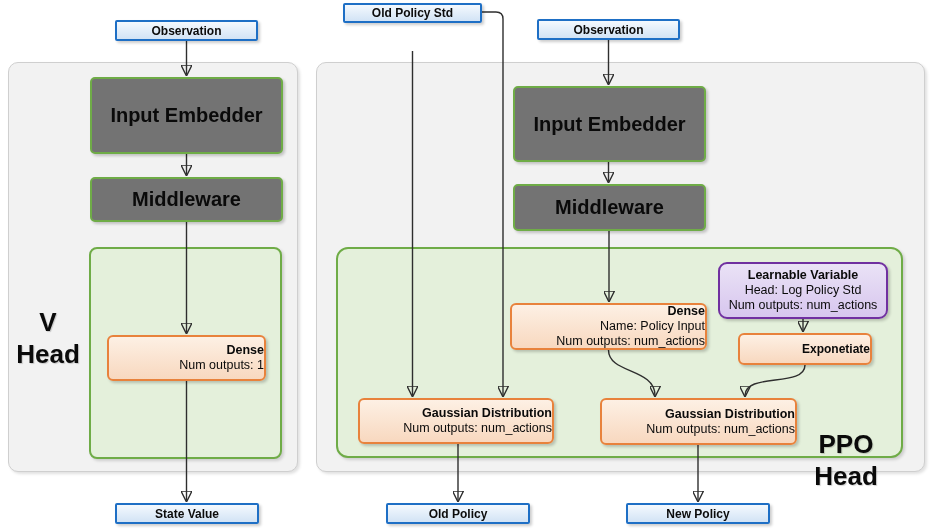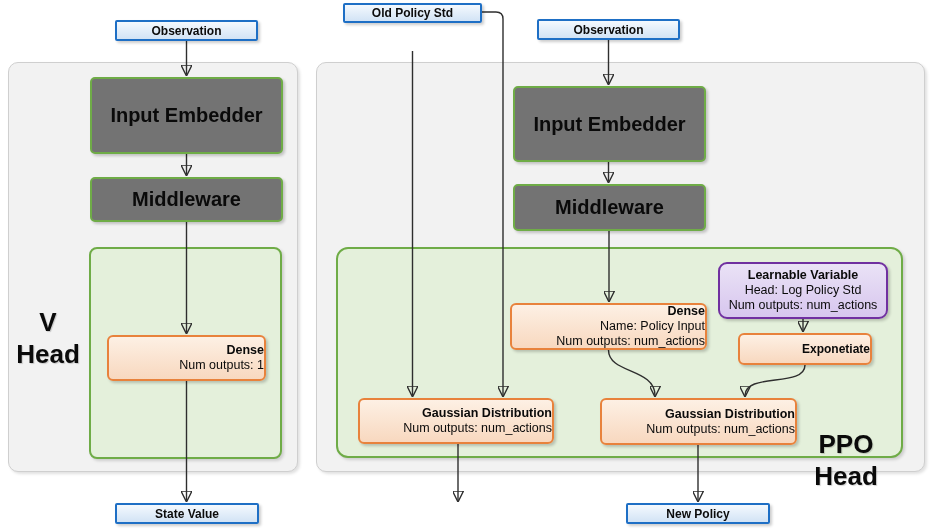--- a/index.html
+++ b/index.html
@@ -153,18 +153,21 @@
   <div class="node orange-node" style="left:358px;top:398px;width:196px;height:46px;">
     <span class="node-title">Gaussian Distribution</span>
     <span>Num outputs: num_actions</span>
   </div>
 
   <div class="node orange-node" style="left:600px;top:398px;width:197px;height:47px;">
     <span class="node-title">Gaussian Distribution</span>
     <span>Num outputs: num_actions</span>
   </div>
 
+  <div class="node io" style="left:386px;top:503px;width:144px;height:21px;">
+    <span>Old Policy</span>
+  </div>
 
   <div class="node io" style="left:626px;top:503px;width:144px;height:21px;">
     <span>New Policy</span>
   </div>
 
 </div>
 
 </body></html>

